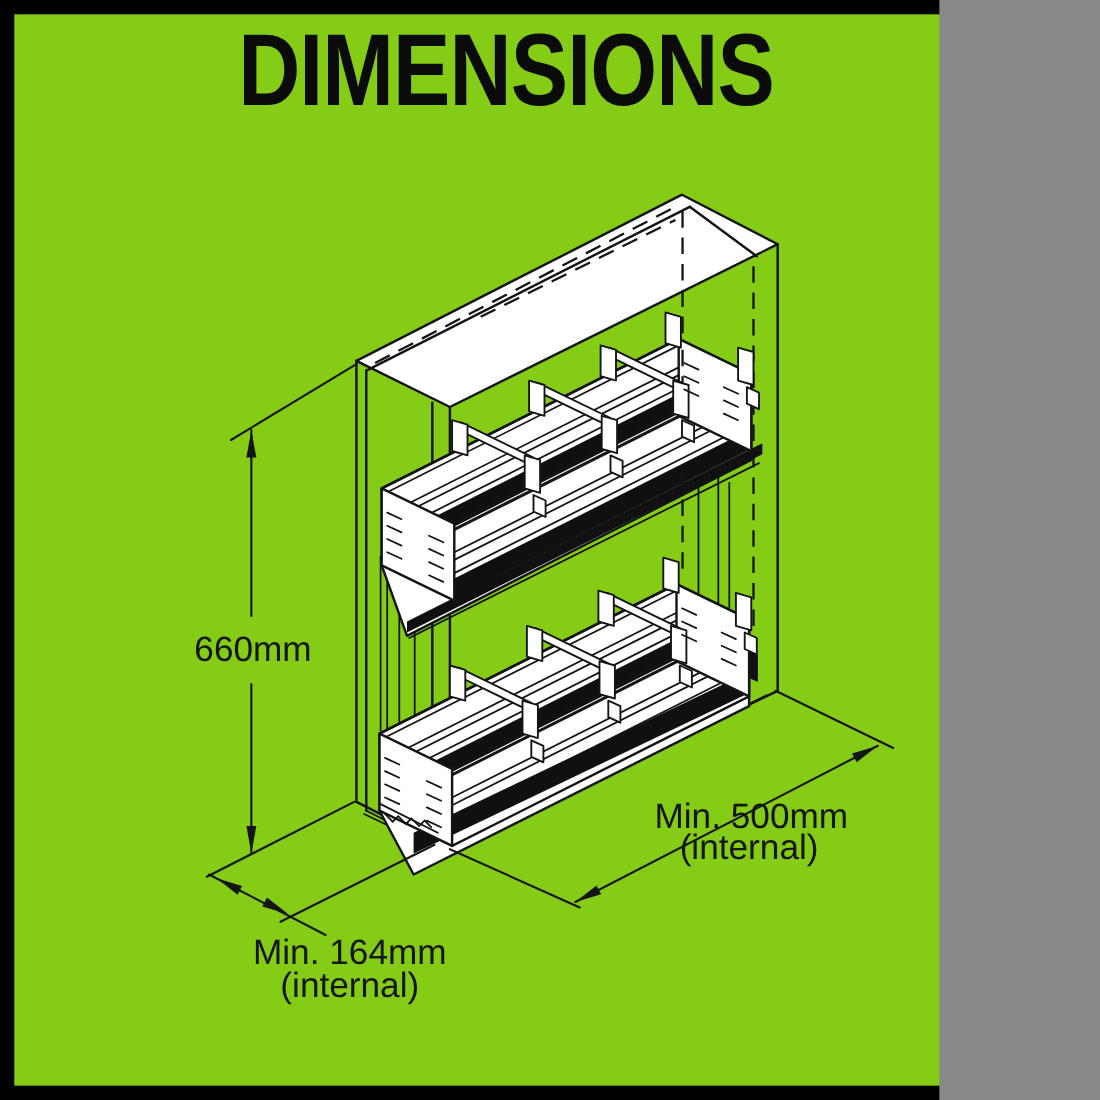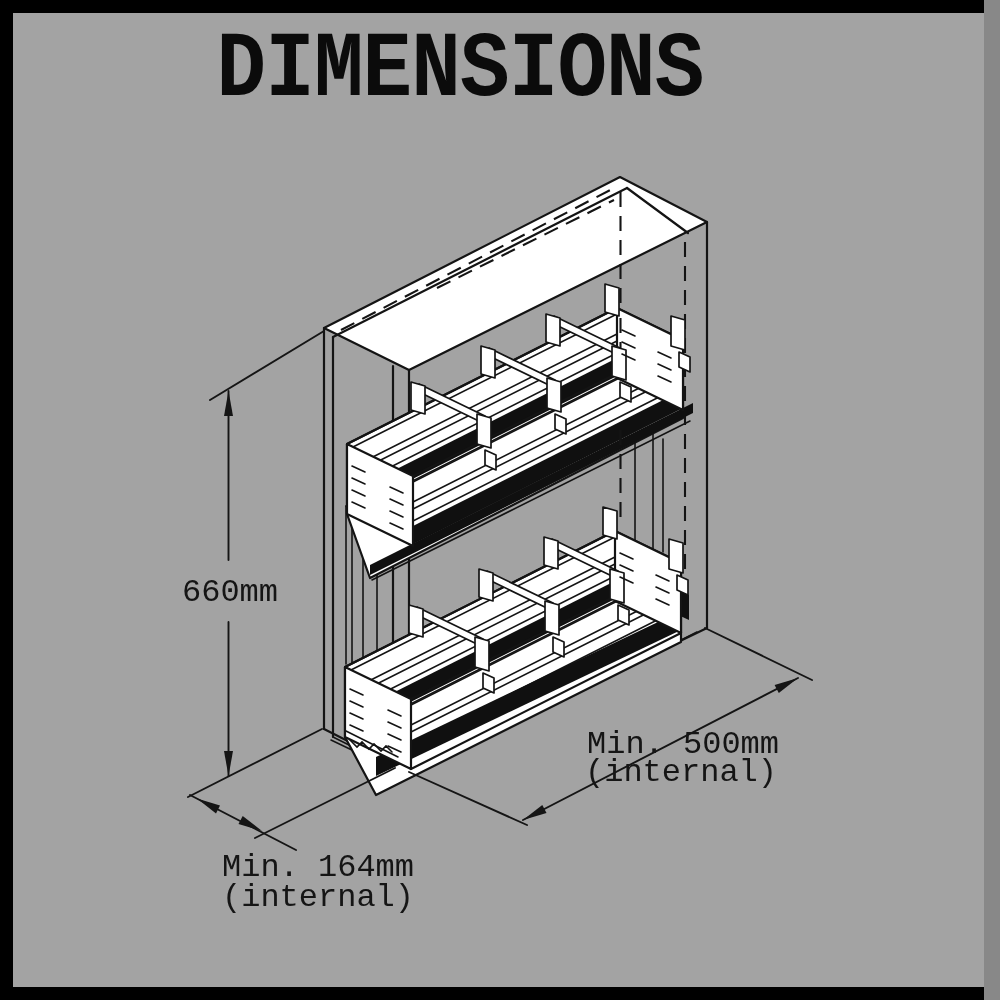--- a/index.html
+++ b/index.html
@@ -1,20 +1,20 @@
 <!DOCTYPE html>
 <html><head>
 <meta charset="utf-8">
 <style>
   html,body{margin:0;padding:0;background:#888;}
   .page{
     position:relative;
-    width:984px;height:1000px;
-    background:#a3a3a3;
-    font-family:Liberation Mono, monospace;
+    width:854px;height:1000px;
+    background:#84cc16;
+    font-family:Liberation Sans, sans-serif;
     overflow:hidden;
   }
   svg{display:block;}
   .title-text{
     font-weight:bold;
     font-size:93px;
     fill:#0b0b0b;
     letter-spacing:-1px;
   }
   .dim-label{

